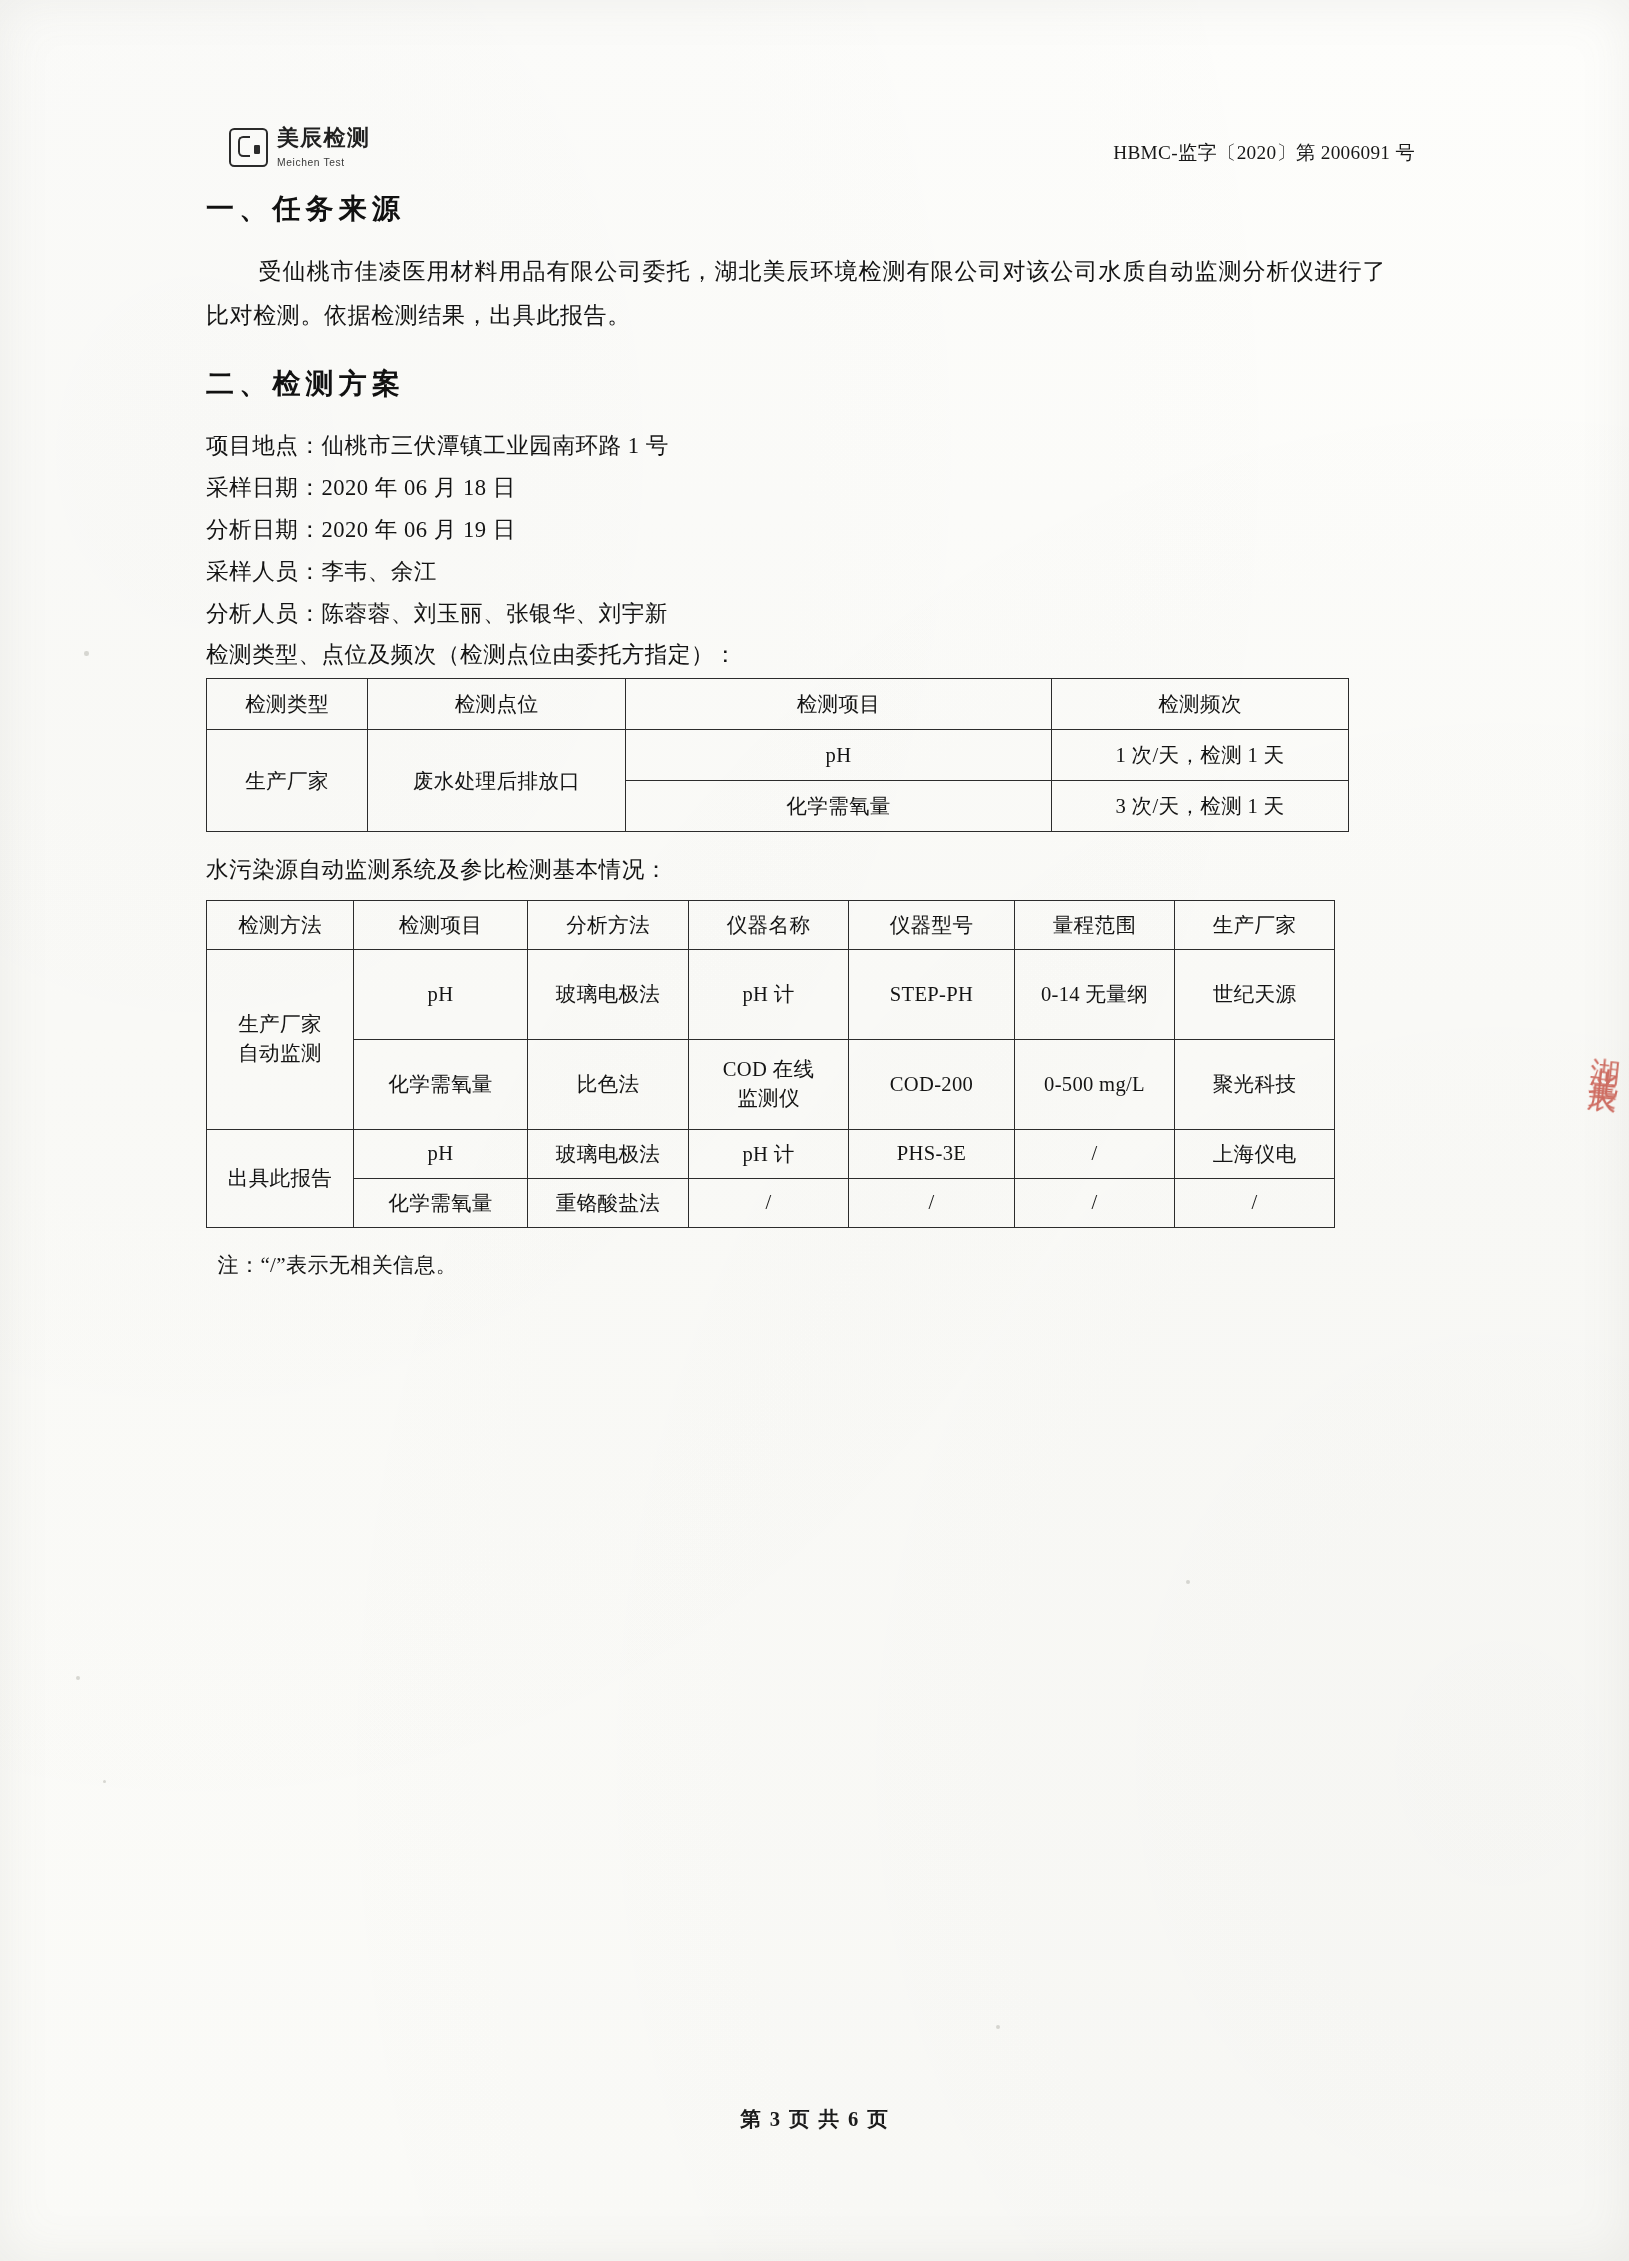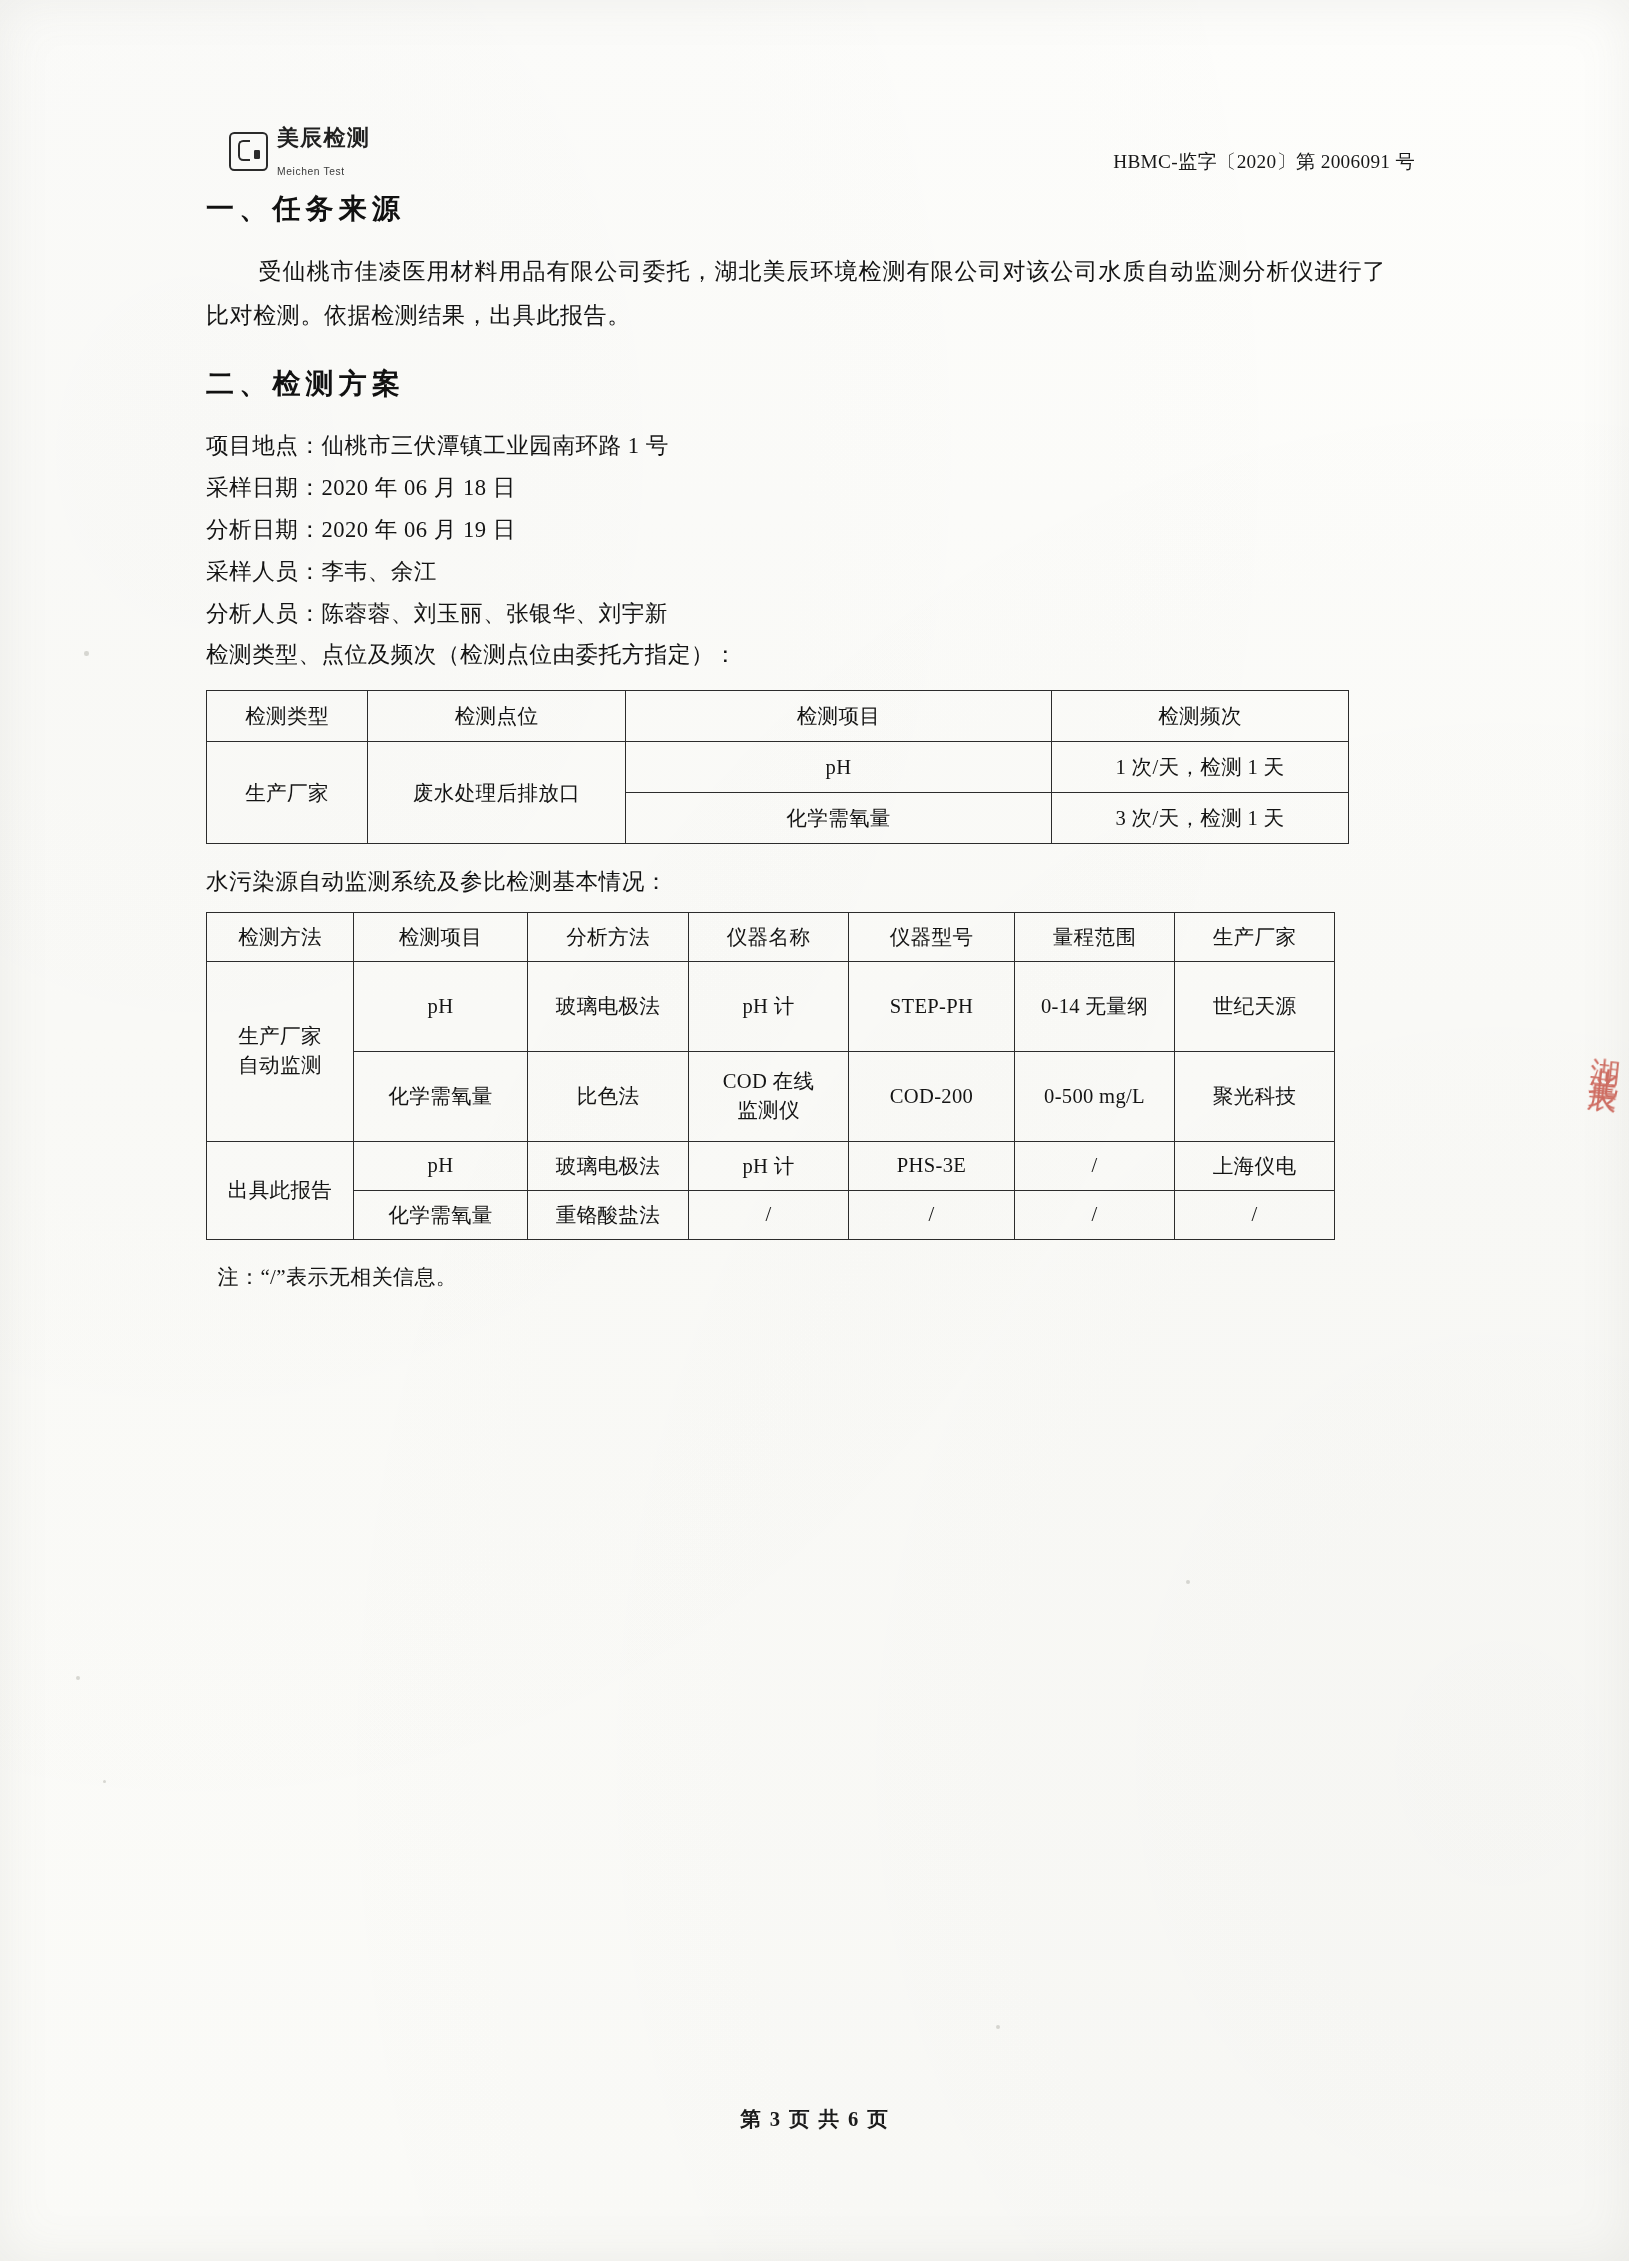--- a/index.html
+++ b/index.html
@@ -90,21 +90,21 @@
     font-weight: 700;
     letter-spacing: 1.3px;
     color: #202020;
     line-height: 1.05;
   }
   .logo-text-en {
     font-family: "Liberation Sans", sans-serif;
     font-size: 10.3px;
     letter-spacing: 0.6px;
     color: #3a3a3a;
-    margin-top: 17px;
+    margin-top: 8px;
   }
   .doc-code {
     font-size: 19.3px;
     letter-spacing: 0.3px;
     color: #171717;
     padding-bottom: 2.6px;
   }
 
   
   h2.section-title {
@@ -231,21 +231,21 @@
 
     <div style="margin-top:22px;">
       <div class="info-line">项目地点：仙桃市三伏潭镇工业园南环路 1 号</div>
       <div class="info-line">采样日期：2020 年 06 月 18 日</div>
       <div class="info-line">分析日期：2020 年 06 月 19 日</div>
       <div class="info-line">采样人员：李韦、余江</div>
       <div class="info-line">分析人员：陈蓉蓉、刘玉丽、张银华、刘宇新</div>
       <div class="info-line">检测类型、点位及频次（检测点位由委托方指定）：</div>
     </div>
 
-    <table class="doc-table t1" style="margin-top:14px;">
+    <table class="doc-table t1" style="margin-top:2px;">
       <colgroup>
         <col style="width:161px;">
         <col style="width:258px;">
         <col style="width:426px;">
         <col style="width:297px;">
       </colgroup>
       <thead>
         <tr>
           <th>检测类型</th>
           <th>检测点位</th>

